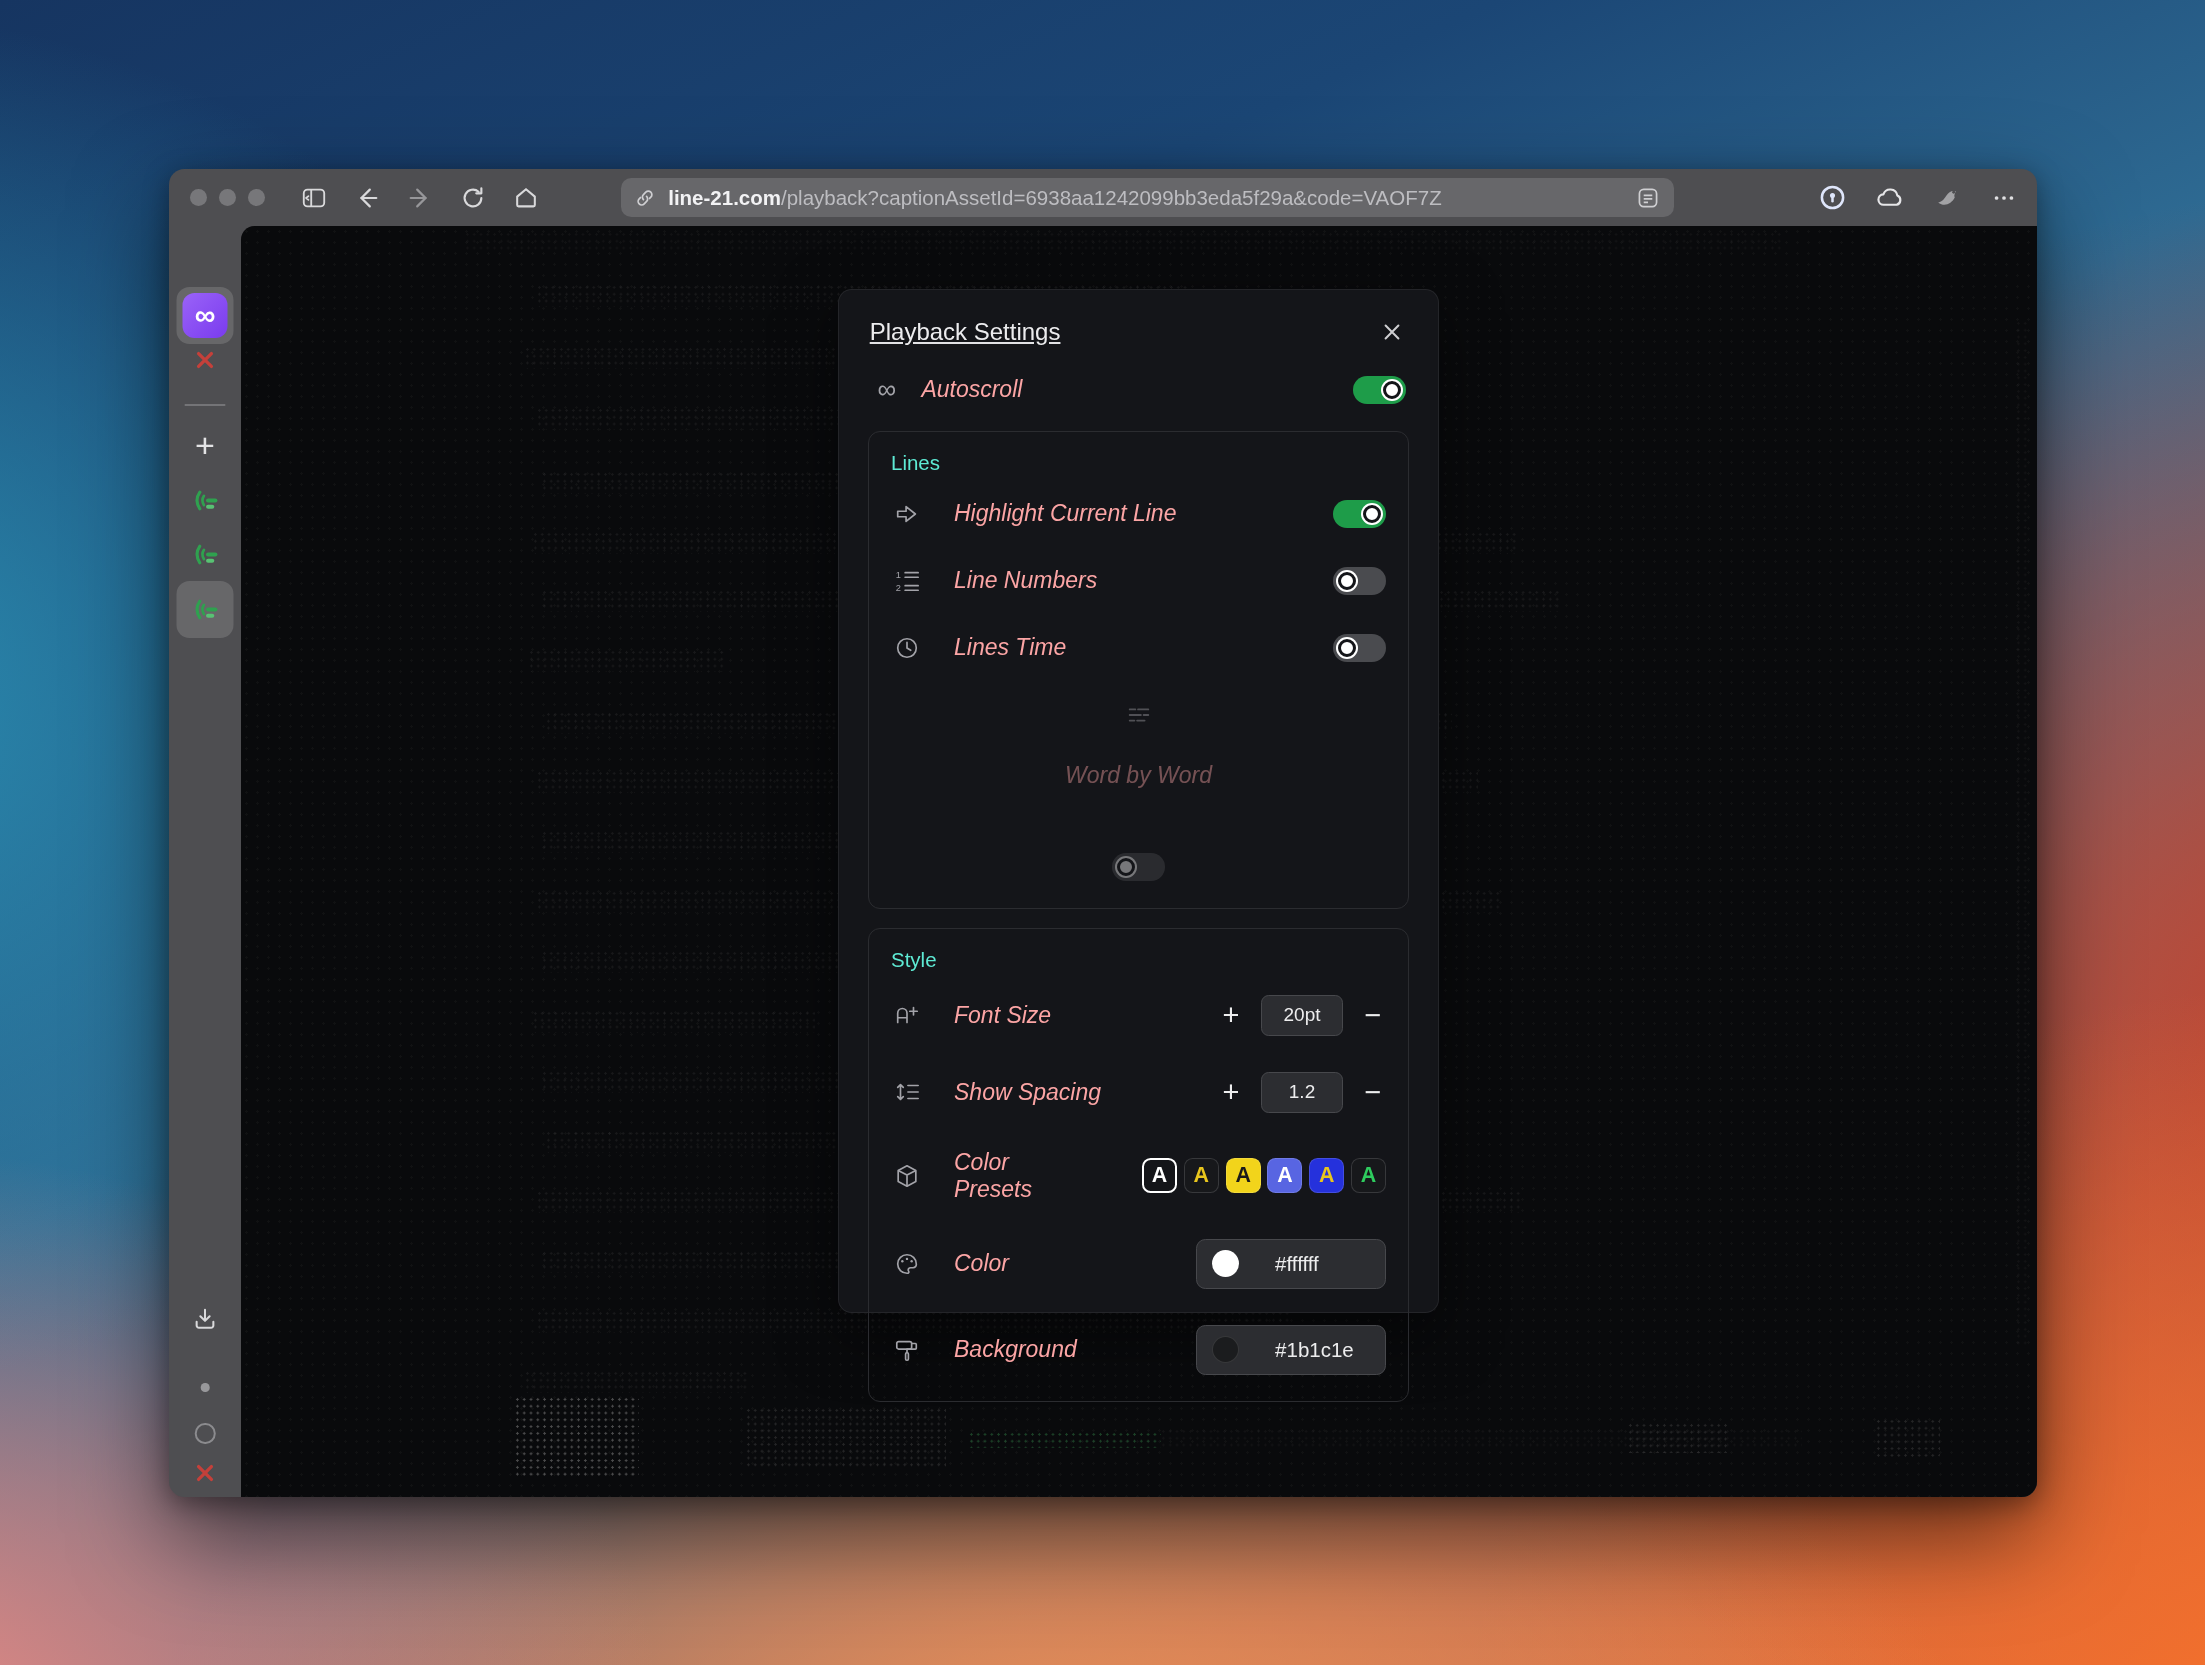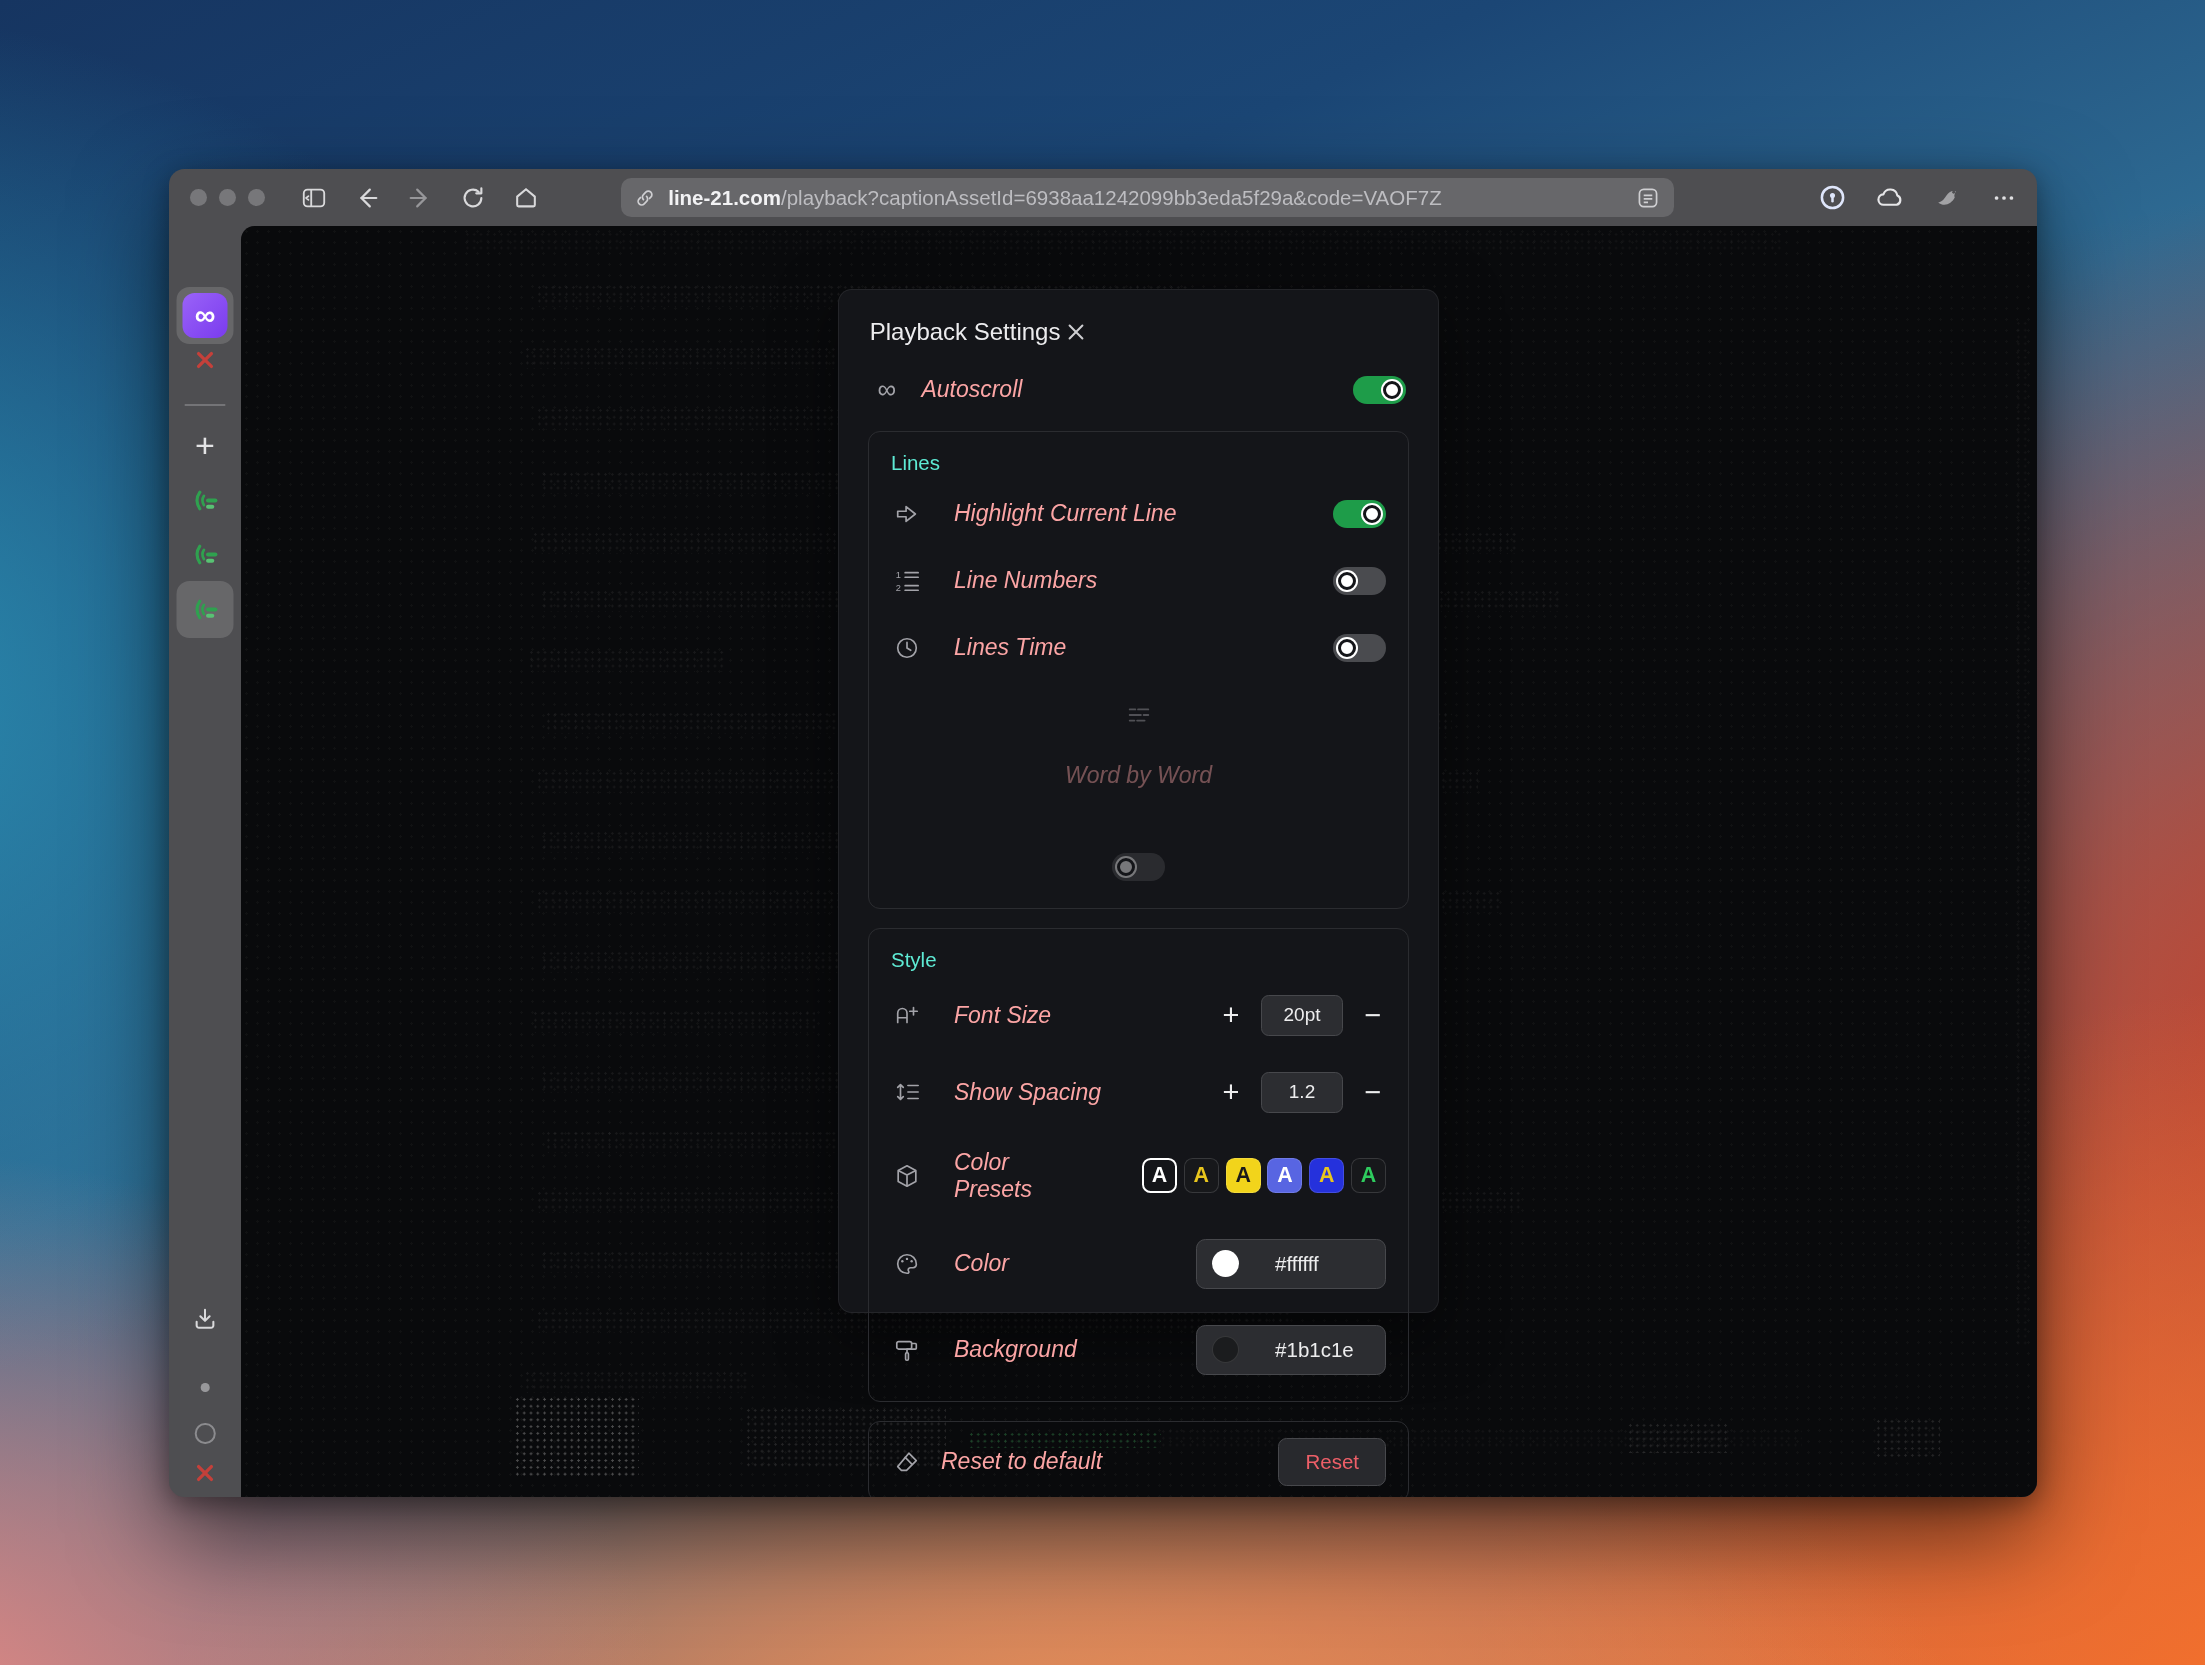--- a/index.html
+++ b/index.html
@@ -81,21 +81,21 @@
   .ht.faint { opacity:.07; }
   .ht.green { background-image:radial-gradient(circle, rgba(76,200,110,.95) 1.2px, transparent 1.3px); opacity:.5; }
 
   
   .modal {
     position:absolute; left:669px; top:120px; width:601px; height:1024px;
     background:#141519; border:0.9px solid rgba(255,255,255,.07); border-radius:13.7px;
     color:#e2e2e5; box-shadow:0 20.5px 60px rgba(0,0,0,.5);
     display:flex; flex-direction:column; padding:26px 29px 22px;
   }
-  .modal-head { display:flex; align-items:center; padding:0 1.7px 5.1px; }
+  .modal-head { display:flex; align-items:center; justify-content:space-between; padding:0 1.7px 5.1px;text-decoration:underline; }
   .modal-title { font-size:24px; font-weight:500; color:#ececee; }
   .icon-btn { color:#cfcfd2; width:31px; height:31px; display:flex; align-items:center; justify-content:center; }
 
   .row { display:flex; align-items:center; gap:19px; }
   .row-icon { width:31px; height:31px; display:flex; align-items:center; justify-content:center; color:#a3a3a9; flex:0 0 auto; }
   .row-label { font-size:23px; color:#fca5a5;font-style:italic; }
   .row .grow { flex:1; }
 
   .autoscroll-row { padding:22px 3.4px 26px; }
 
@@ -480,30 +480,17 @@
           </span>
           <span class="row-label">Background</span>
           <span class="grow"></span>
           <div class="color-box">
             <span class="color-dot" style="border: 0.9px solid rgba(255, 255, 255, 0.12); background: rgb(27, 28, 30);"></span>
             <span class="color-hex">#1b1c1e</span>
           </div>
         </div>
       </div>
 
-      <div class="reset-group">
-        <div class="row">
-          <span class="row-icon">
-            <svg width="26" height="26" viewBox="0 0 28 28" fill="none" stroke="currentColor" stroke-width="1.8" stroke-linejoin="round">
-                <path d="M16 4.5l8 8L13.5 23H8l-4-4z"></path>
-                <path d="M11.5 8.5l8 8"></path>
-              </svg>
-          </span>
-          <span class="row-label">Reset to default</span>
-          <span class="grow"></span>
-          <button class="reset-btn">Reset</button>
-        </div>
-      </div>
     </div>
 
   </div>
 </div>
 
 
 </body></html>

